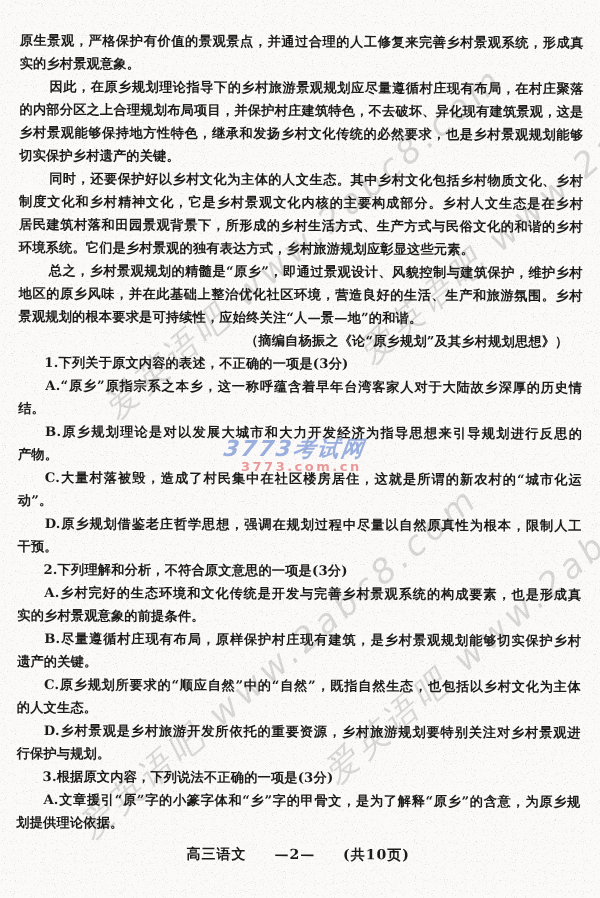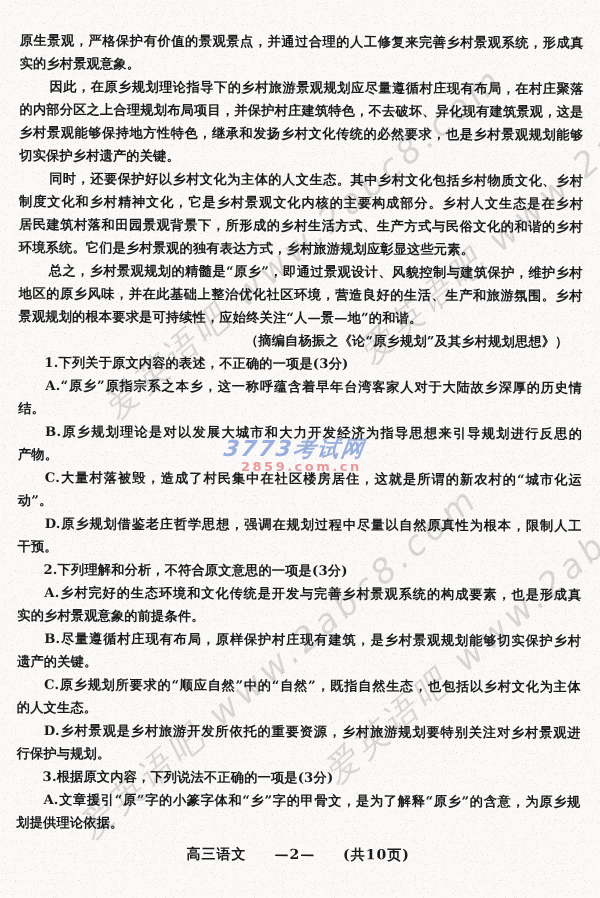--- a/index.html
+++ b/index.html
@@ -64,21 +64,21 @@
 <body>
 
 <div class="page">
 
   <div class="wm wm1">爱英语吧 www.2abc8.com</div>
   <div class="wm wm2">爱英语吧 www.2abc8.com</div>
   <div class="wm wm3">爱英语吧 www.2abc8.com</div>
   <div class="wm wm4">爱英语吧 www.2abc8.com</div>
 
   <div class="site-name">3773考试网</div>
-  <div class="site-url">2859.com.cn</div>
+  <div class="site-url">3773.com.cn</div>
 
   <div class="content">
     <div class="line line-c fill">原生景观，严格保护有价值的景观景点，并通过合理的人工修复来完善乡村景观系统，形成真</div>
       <div class="line line-c">实的乡村景观意象。</div>
       <div class="line line-p fill">因此，在原乡规划理论指导下的乡村旅游景观规划应尽量遵循村庄现有布局，在村庄聚落</div>
       <div class="line line-c fill">的内部分区之上合理规划布局项目，并保护村庄建筑特色，不去破坏、异化现有建筑景观，这是</div>
       <div class="line line-c fill">乡村景观能够保持地方性特色，继承和发扬乡村文化传统的必然要求，也是乡村景观规划能够</div>
       <div class="line line-c">切实保护乡村遗产的关键。</div>
       <div class="line line-p fill">同时，还要保护好以乡村文化为主体的人文生态。其中乡村文化包括乡村物质文化、乡村</div>
       <div class="line line-c fill">制度文化和乡村精神文化，它是乡村景观文化内核的主要构成部分。乡村人文生态是在乡村</div>

